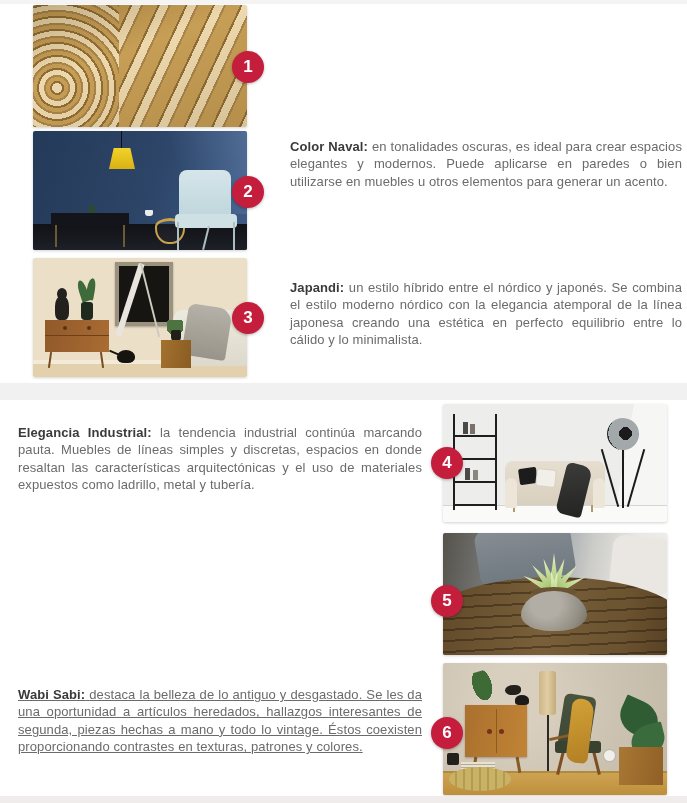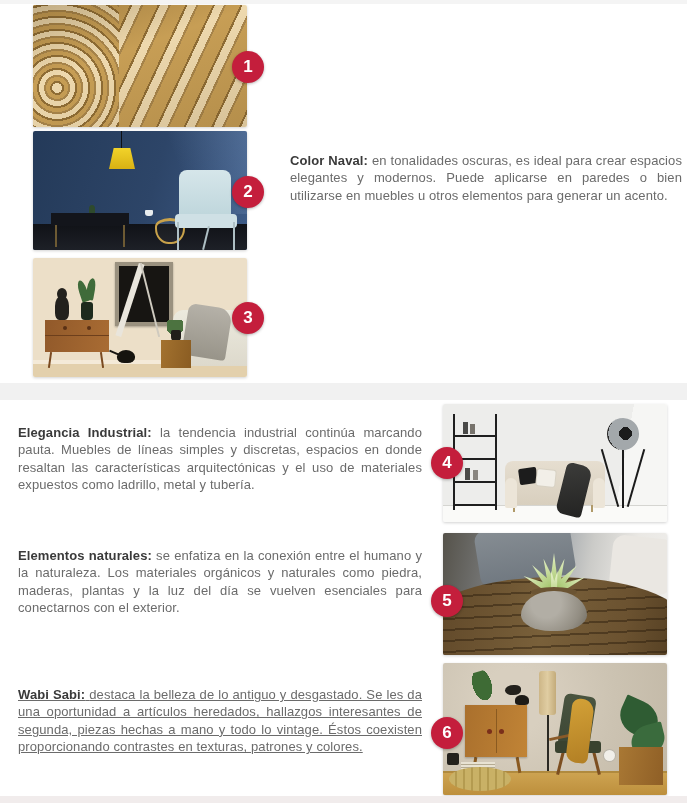--- a/index.html
+++ b/index.html
@@ -9,21 +9,21 @@
 
   .top-strip { position:absolute; left:0; top:0; width:687px; height:4px; background:#f4f4f4; }
   .divider-band { position:absolute; left:0; top:383px; width:687px; height:17px; background:#f1f1f1; }
   .bottom-band { position:absolute; left:0; top:796px; width:687px; height:7px; background:#f1ecec; }
 
   
   .tblock { position:absolute; font-size:13px; line-height:17.4px; color:#6b6b6b;
             text-align:justify; letter-spacing:.1px; }
   .tblock .ttl { font-weight:bold; color:#3a3a3a; }
   .tb1 { left:290px; top:46px;  width:392px; }
-  .tb2 { left:290px; top:152px; width:392px; }
+  .tb2 { left:290px; top:138px; width:392px; }
   .tb3 { left:290px; top:279px; width:392px; }
   .tb4 { left:18px;  top:424px; width:404px; }
   .tb5 { left:18px;  top:547px; width:404px; }
   .tb6 { left:18px;  top:686px; width:404px;text-decoration:underline; }
 
   
   .badge { position:absolute; width:32px; height:32px; border-radius:50%;
            background:#c41e3c; color:#ffffff; font-weight:bold; font-size:17px;
            display:flex; align-items:center; justify-content:center;
            box-shadow:0 1px 3px rgba(0,0,0,.3); z-index:5; }
@@ -236,20 +236,21 @@
     <div class="jp-throw"></div>
     <div class="jp-stoolplant"></div>
     <div class="jp-pot"></div>
     <div class="jp-stool"></div>
     <div class="jp-spout"></div>
     <div class="jp-can"></div>
   </div>
   <div class="badge bg3">
       <span>3</span>
     </div>
+  <p class="tblock tb3"><span class="ttl">Japandi:</span> <span>un estilo híbrido entre el nórdico y japonés. Se combina el estilo moderno nórdico con la elegancia atemporal de la línea japonesa creando una estética en perfecto equilibrio entre lo cálido y lo minimalista.</span></p>
 
   <div class="divider-band"></div>
 
   <p class="tblock tb4"><span class="ttl">Elegancia Industrial:</span> <span>la tendencia industrial continúa marcando pauta. Muebles de líneas simples y discretas, espacios en donde resaltan las características arquitectónicas y el uso de materiales expuestos como ladrillo, metal y tubería.</span></p>
   <div class="photo ph4">
     <div class="in-floor"></div>
     <div class="in-floorline"></div>
     <div class="in-shelf">
       <div class="in-book b1"></div>
       <div class="in-book b2"></div>
@@ -266,21 +267,20 @@
     <div class="in-throw"></div>
     <div class="in-lampleg g1"></div>
     <div class="in-lampleg g2"></div>
     <div class="in-lampleg g3"></div>
     <div class="in-lamphead"></div>
   </div>
   <div class="badge bg4">
       <span>4</span>
     </div>
 
-  <p class="tblock tb5"><span class="ttl">Elementos naturales:</span> <span>se enfatiza en la conexión entre el humano y la naturaleza. Los materiales orgánicos y naturales como piedra, maderas, plantas y la luz del día se vuelven esenciales para conectarnos con el exterior.</span></p>
   <div class="photo ph5">
     <div class="na-pillow-g"></div>
     <div class="na-pillow-w"></div>
     <div class="na-table"></div>
     <div class="na-leaf c1"></div>
     <div class="na-leaf c2"></div>
     <div class="na-leaf c3"></div>
     <div class="na-leaf c5"></div>
     <div class="na-leaf c6"></div>
     <div class="na-leaf c7"></div>

